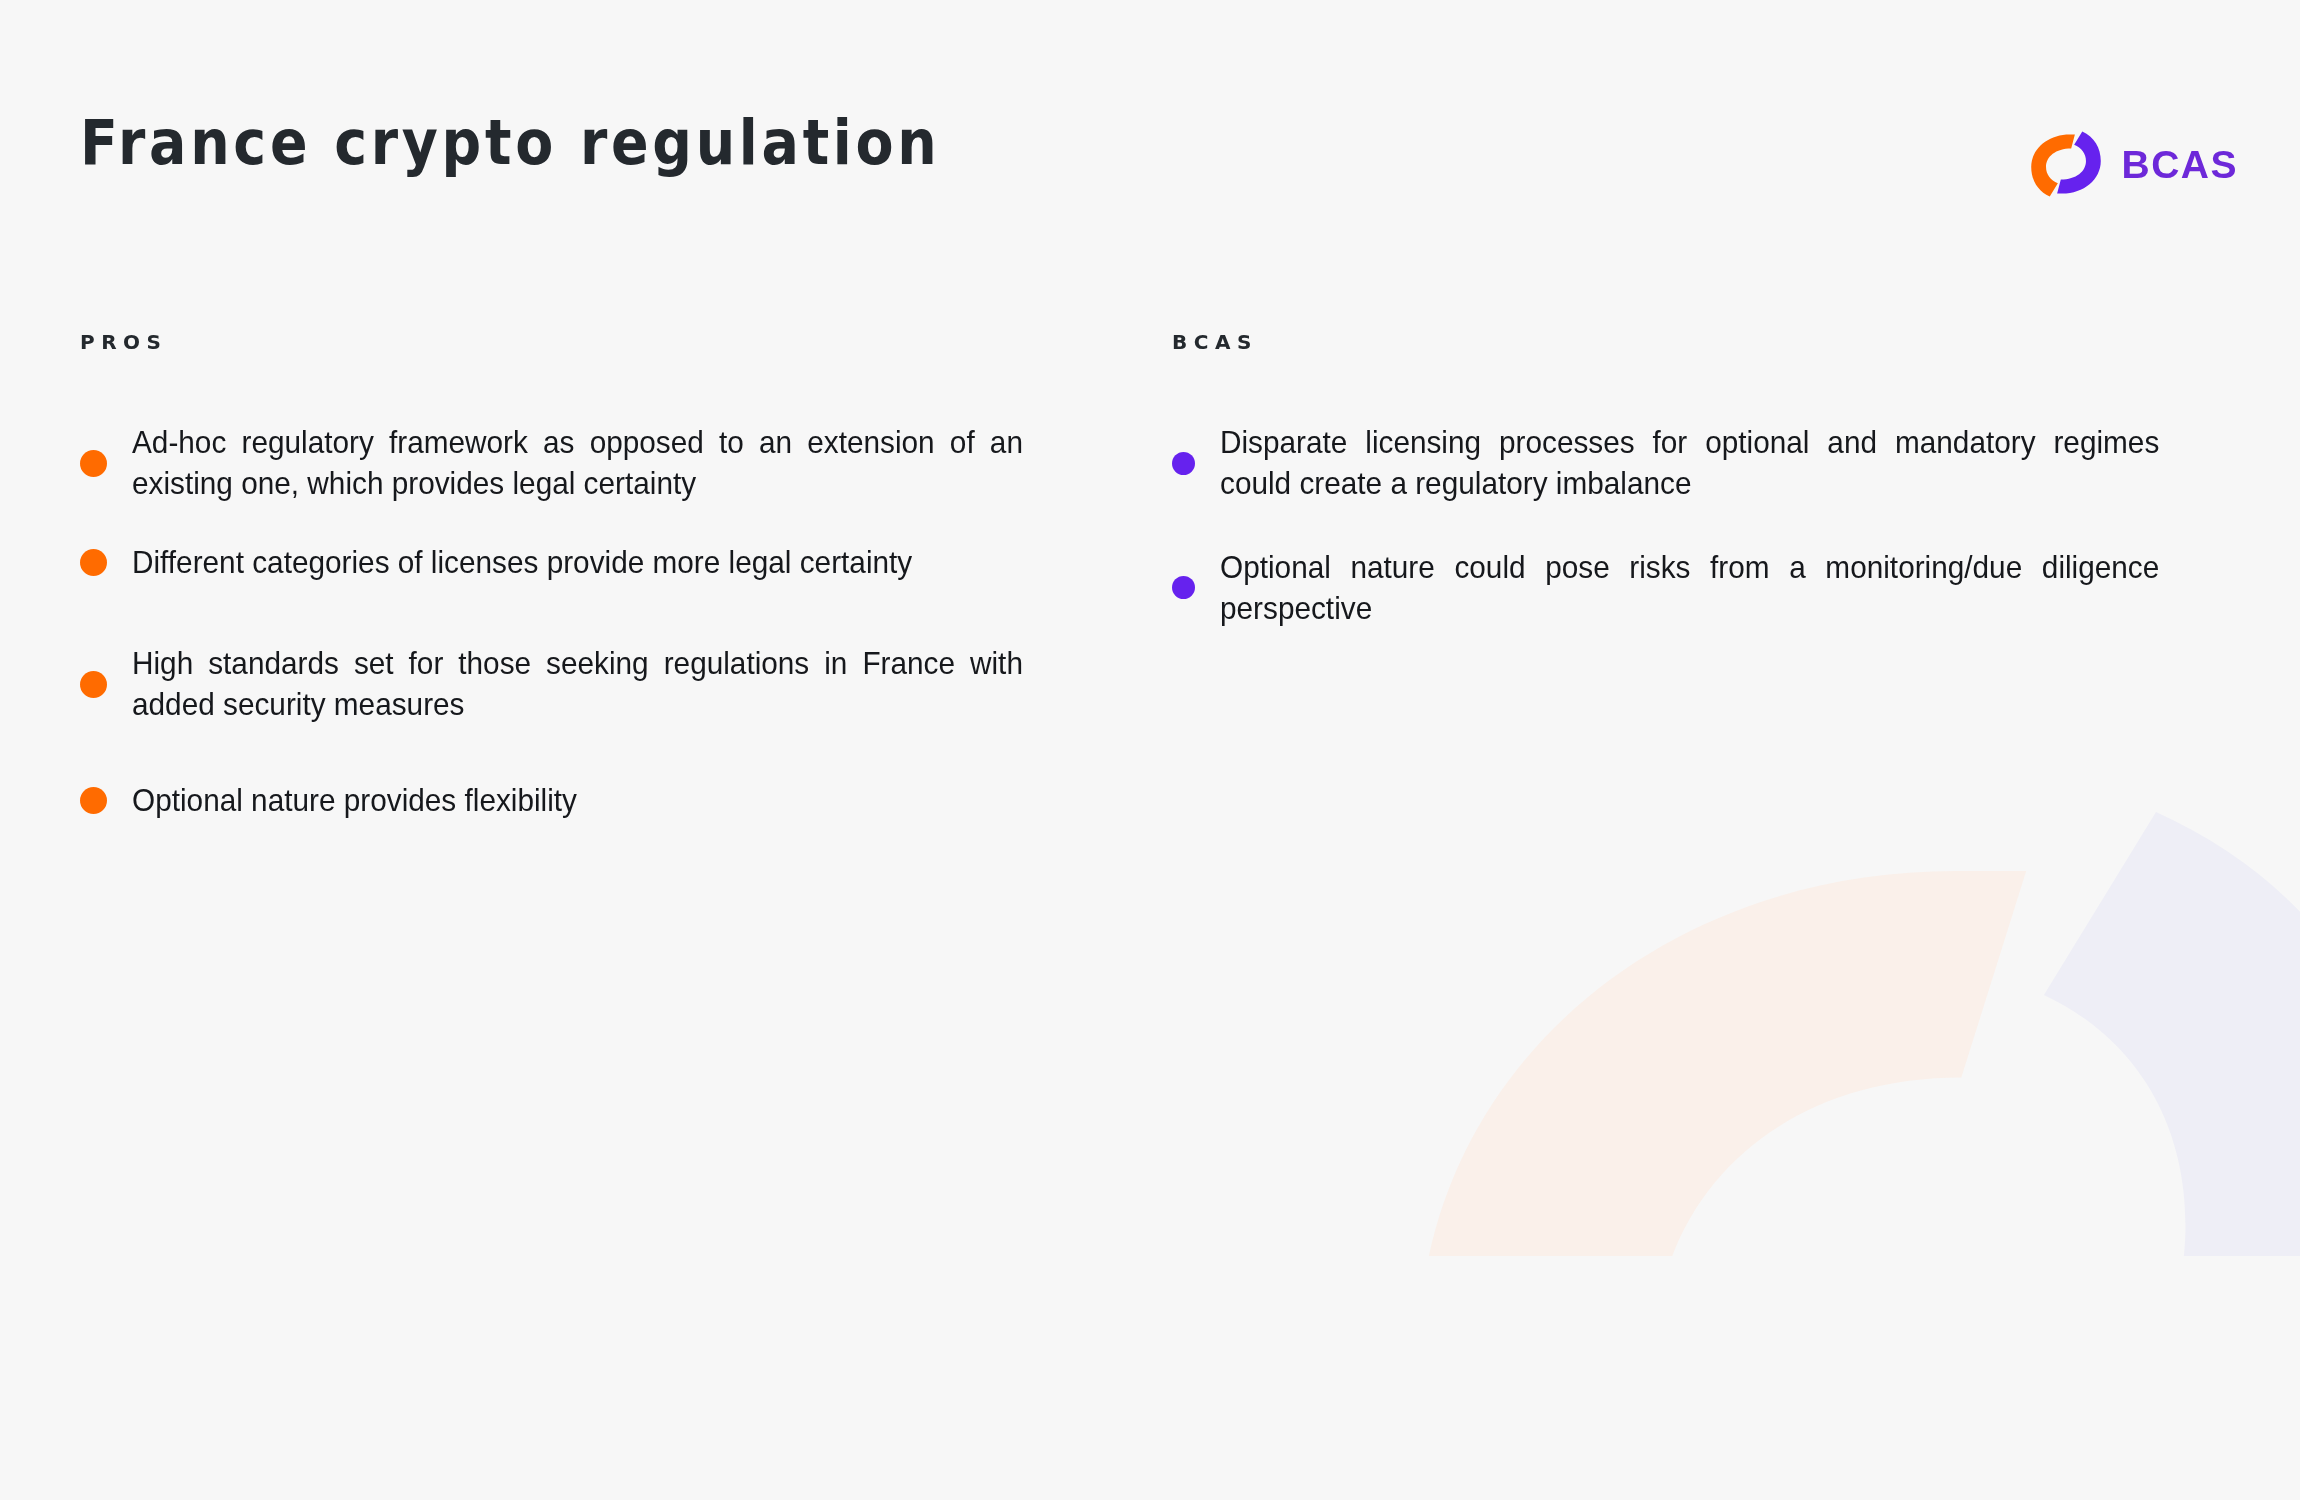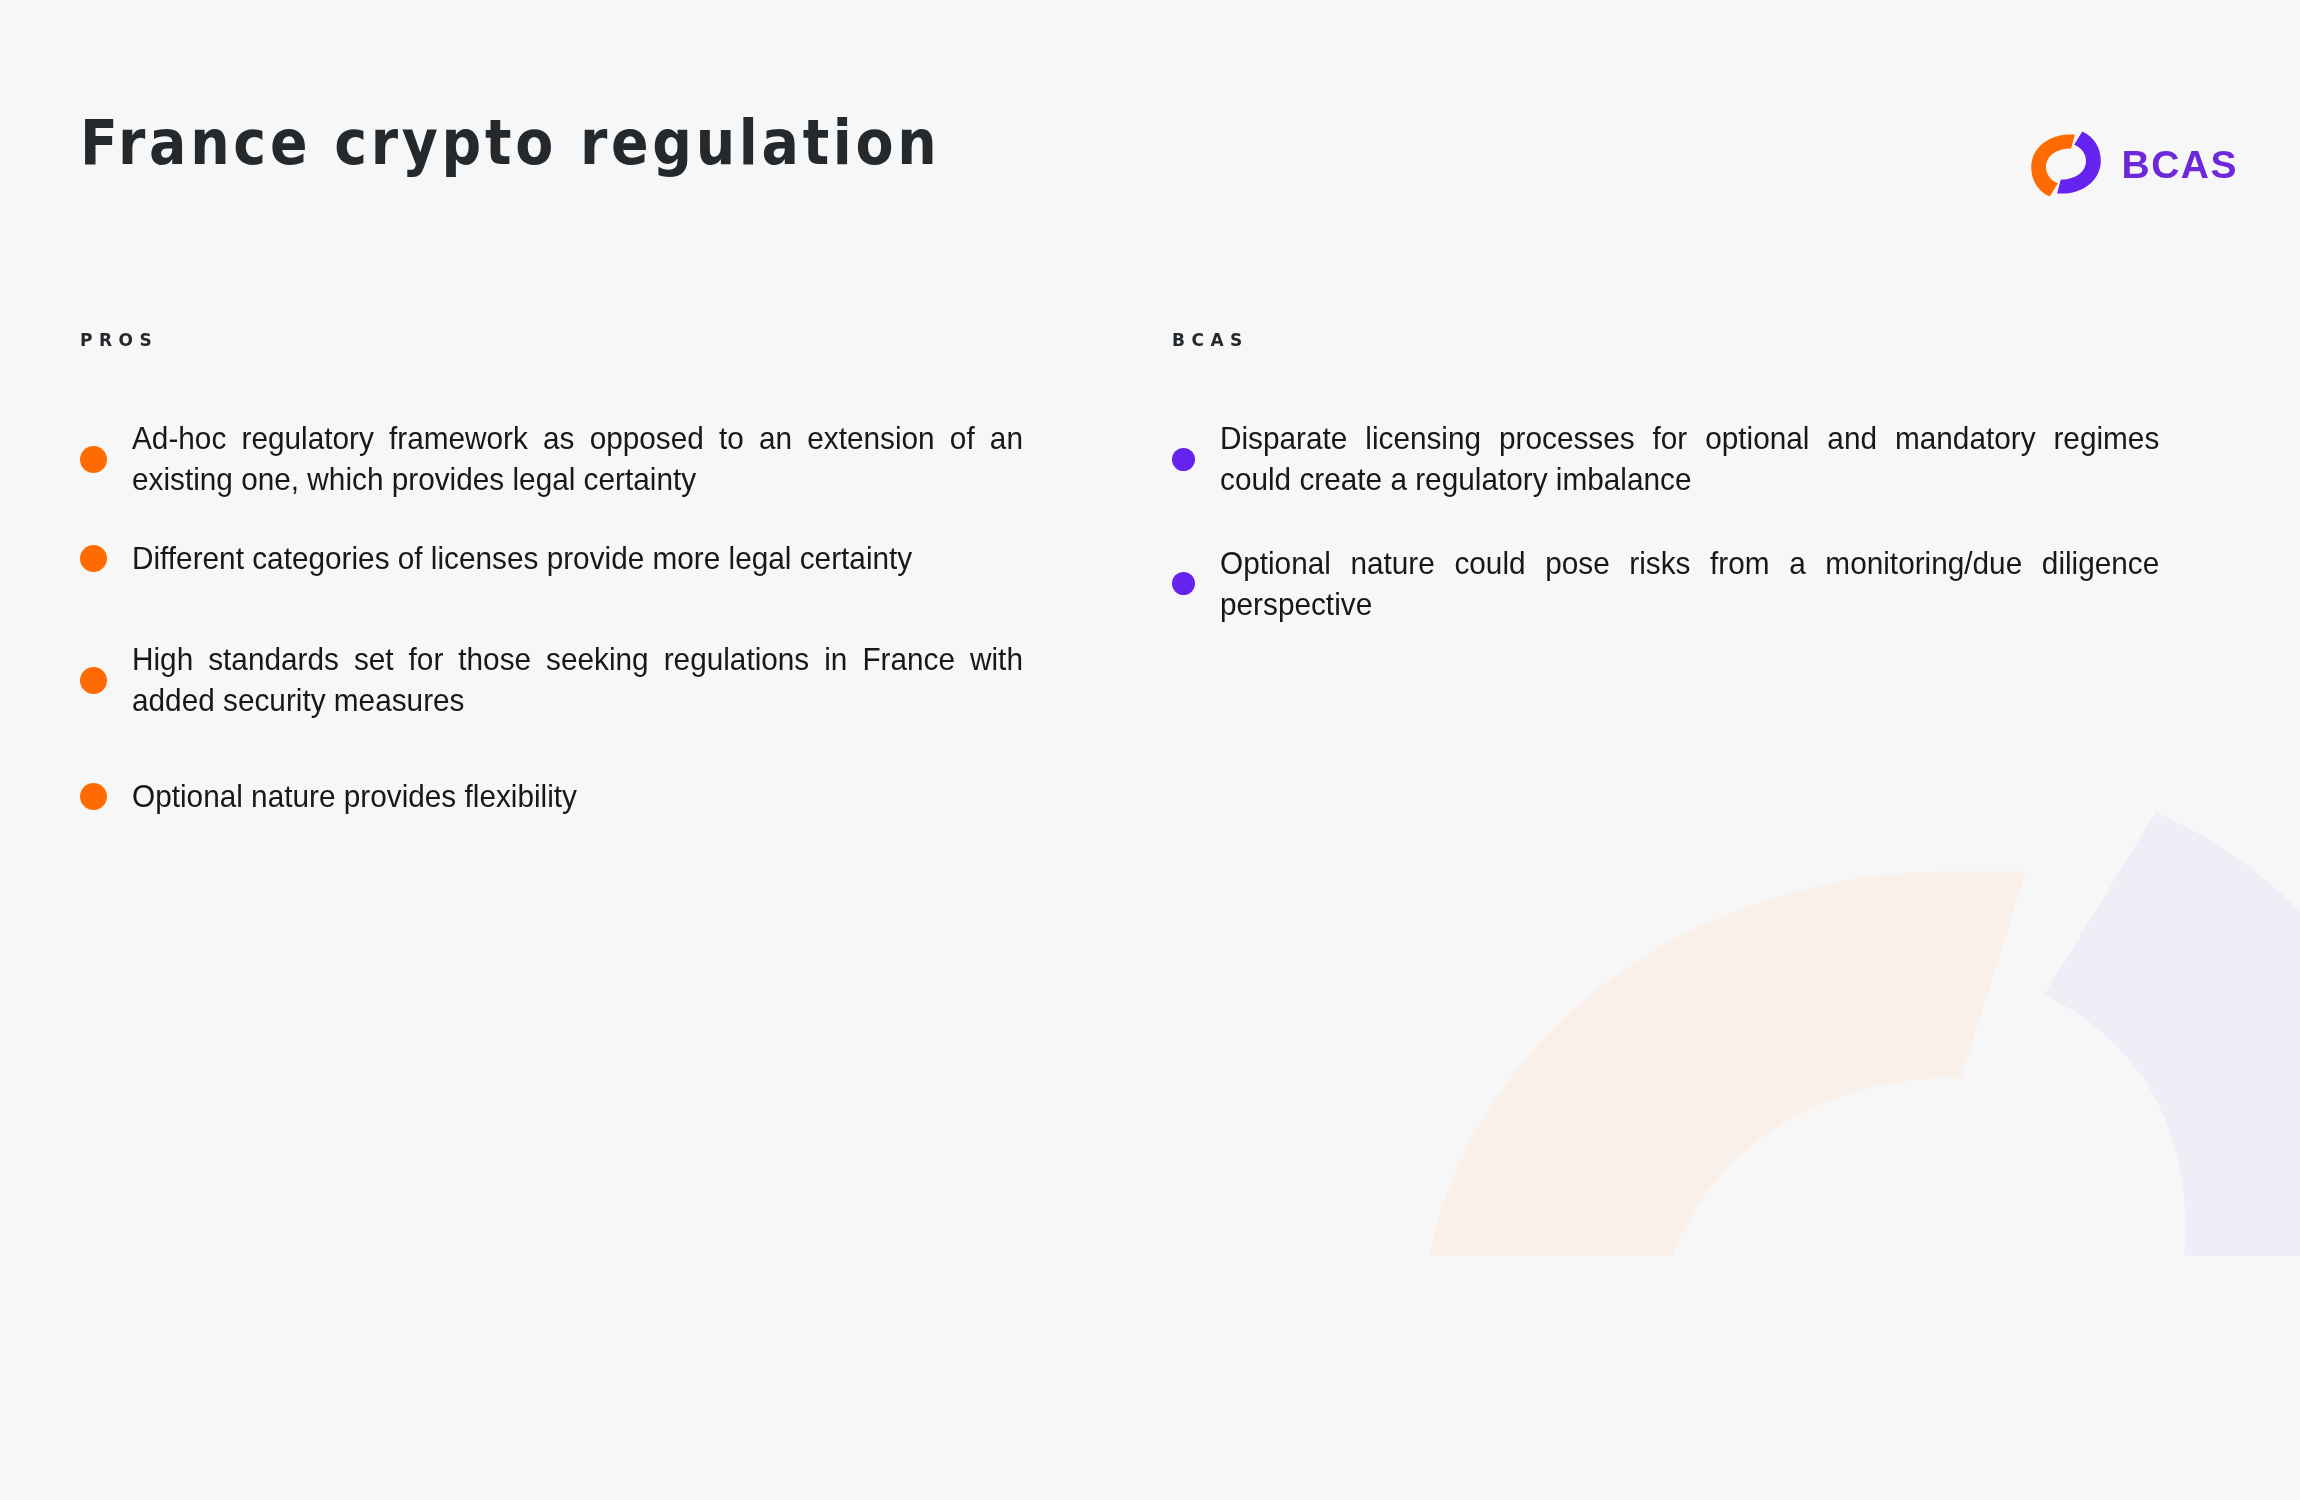--- a/index.html
+++ b/index.html
@@ -60,21 +60,21 @@
     font-family:"Liberation Sans", sans-serif;
     line-height:1;
   }
 
   
   .column { position:absolute; top:330px; z-index:5; }
   #col-pros { left:80px;  width:1010px; }
   #col-cons { left:1172px; width:1058px; }
 
   .col-header {
-    font-size:17px;
+    font-size:20px;
     font-weight:700;
     letter-spacing:6.5px;
     color:#24292e;
     font-family:"DejaVu Sans", sans-serif;
     margin-bottom:0;
   }
 
   .bullet-list { margin-top:68px; }
 
   .bullet-item {

